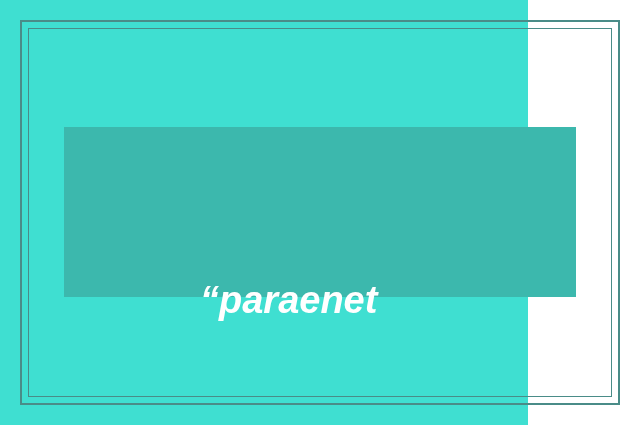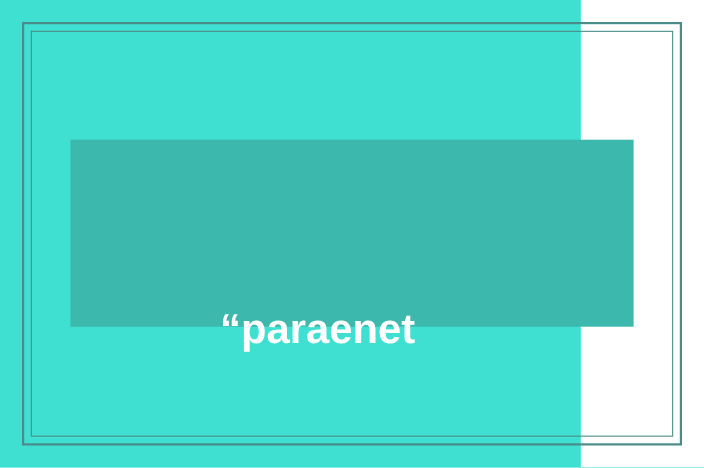--- a/index.html
+++ b/index.html
@@ -14,20 +14,21 @@
     font-family: "Liberation Sans", "DejaVu Sans", sans-serif;
   }
 
   
   #canvas {
     position: relative;
     width: 528px;
     height: 425px;
     background: #3fdfd1;
     box-sizing: border-box;
+    font-style: italic;
   }
 
   
   .frame {
     position: absolute;
     box-sizing: border-box;
     pointer-events: none;
   }
   .frame-outer {
     left: 20px;

